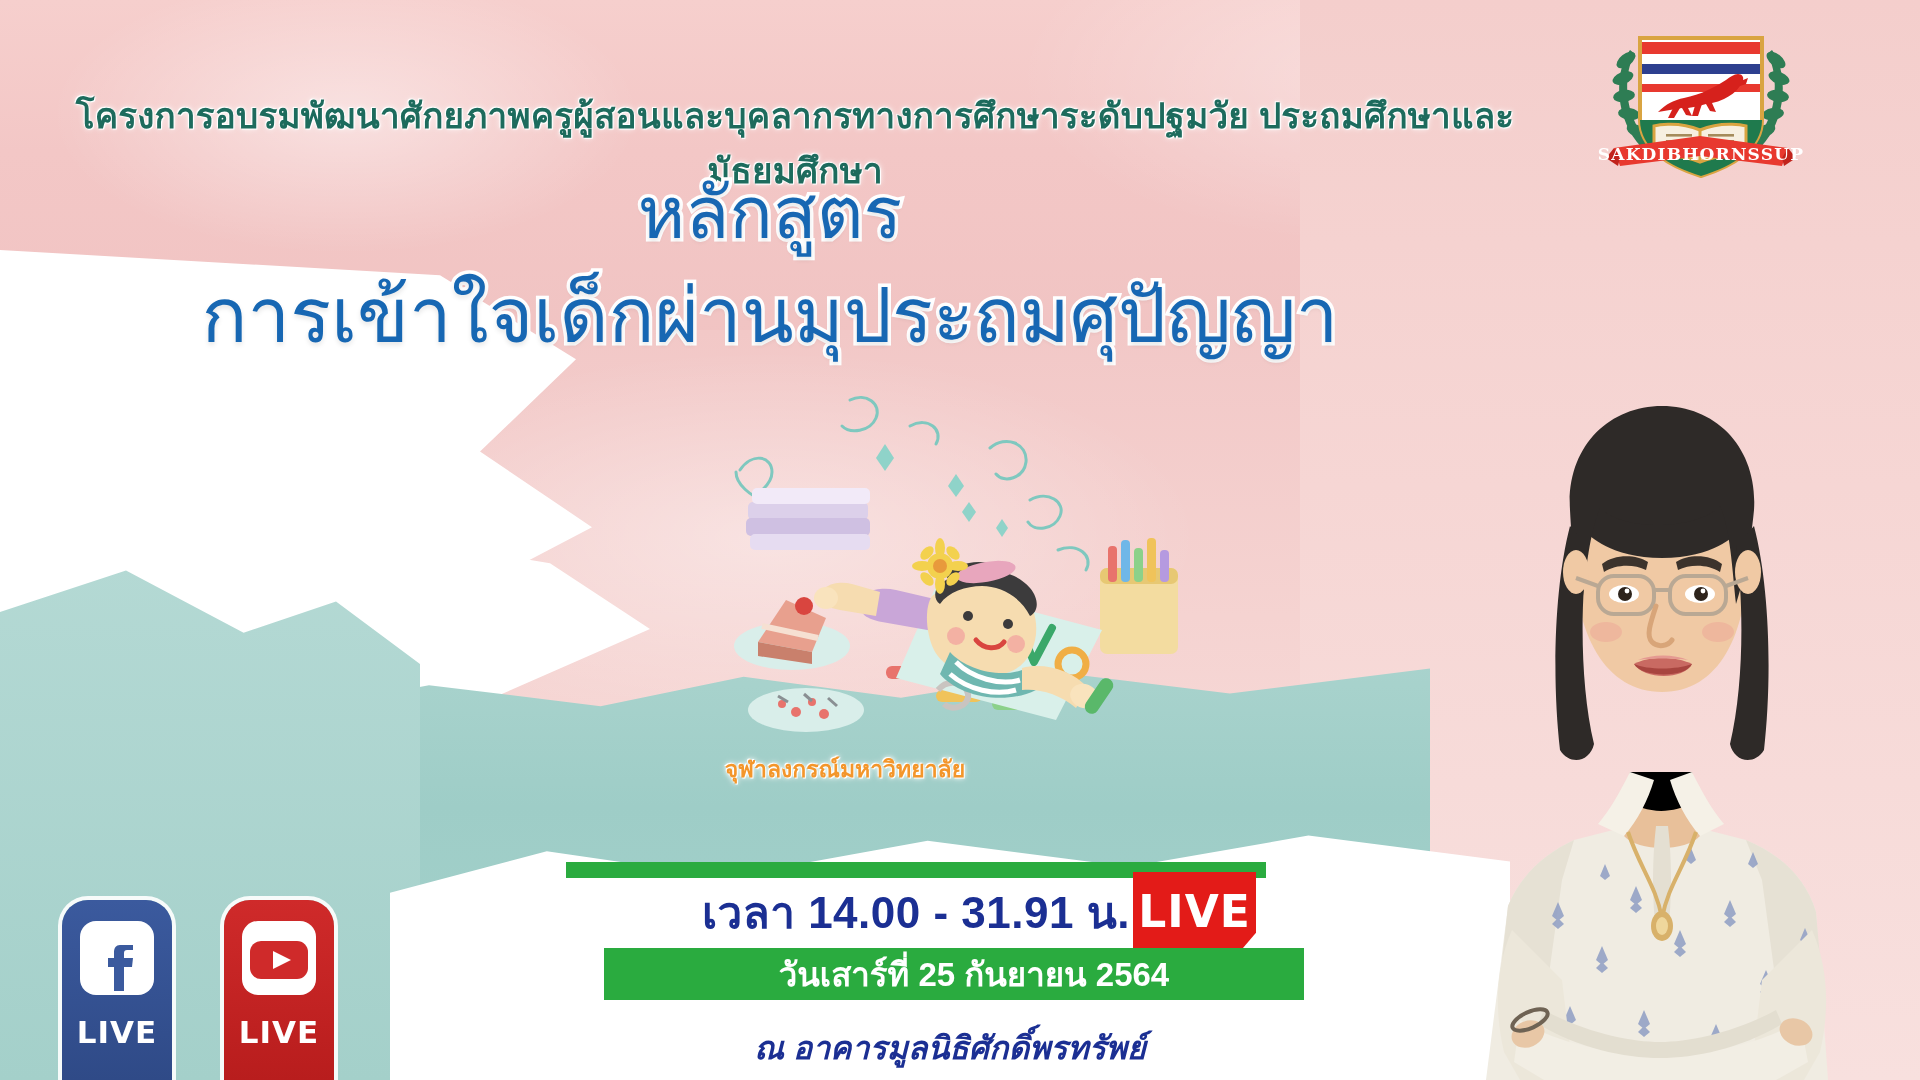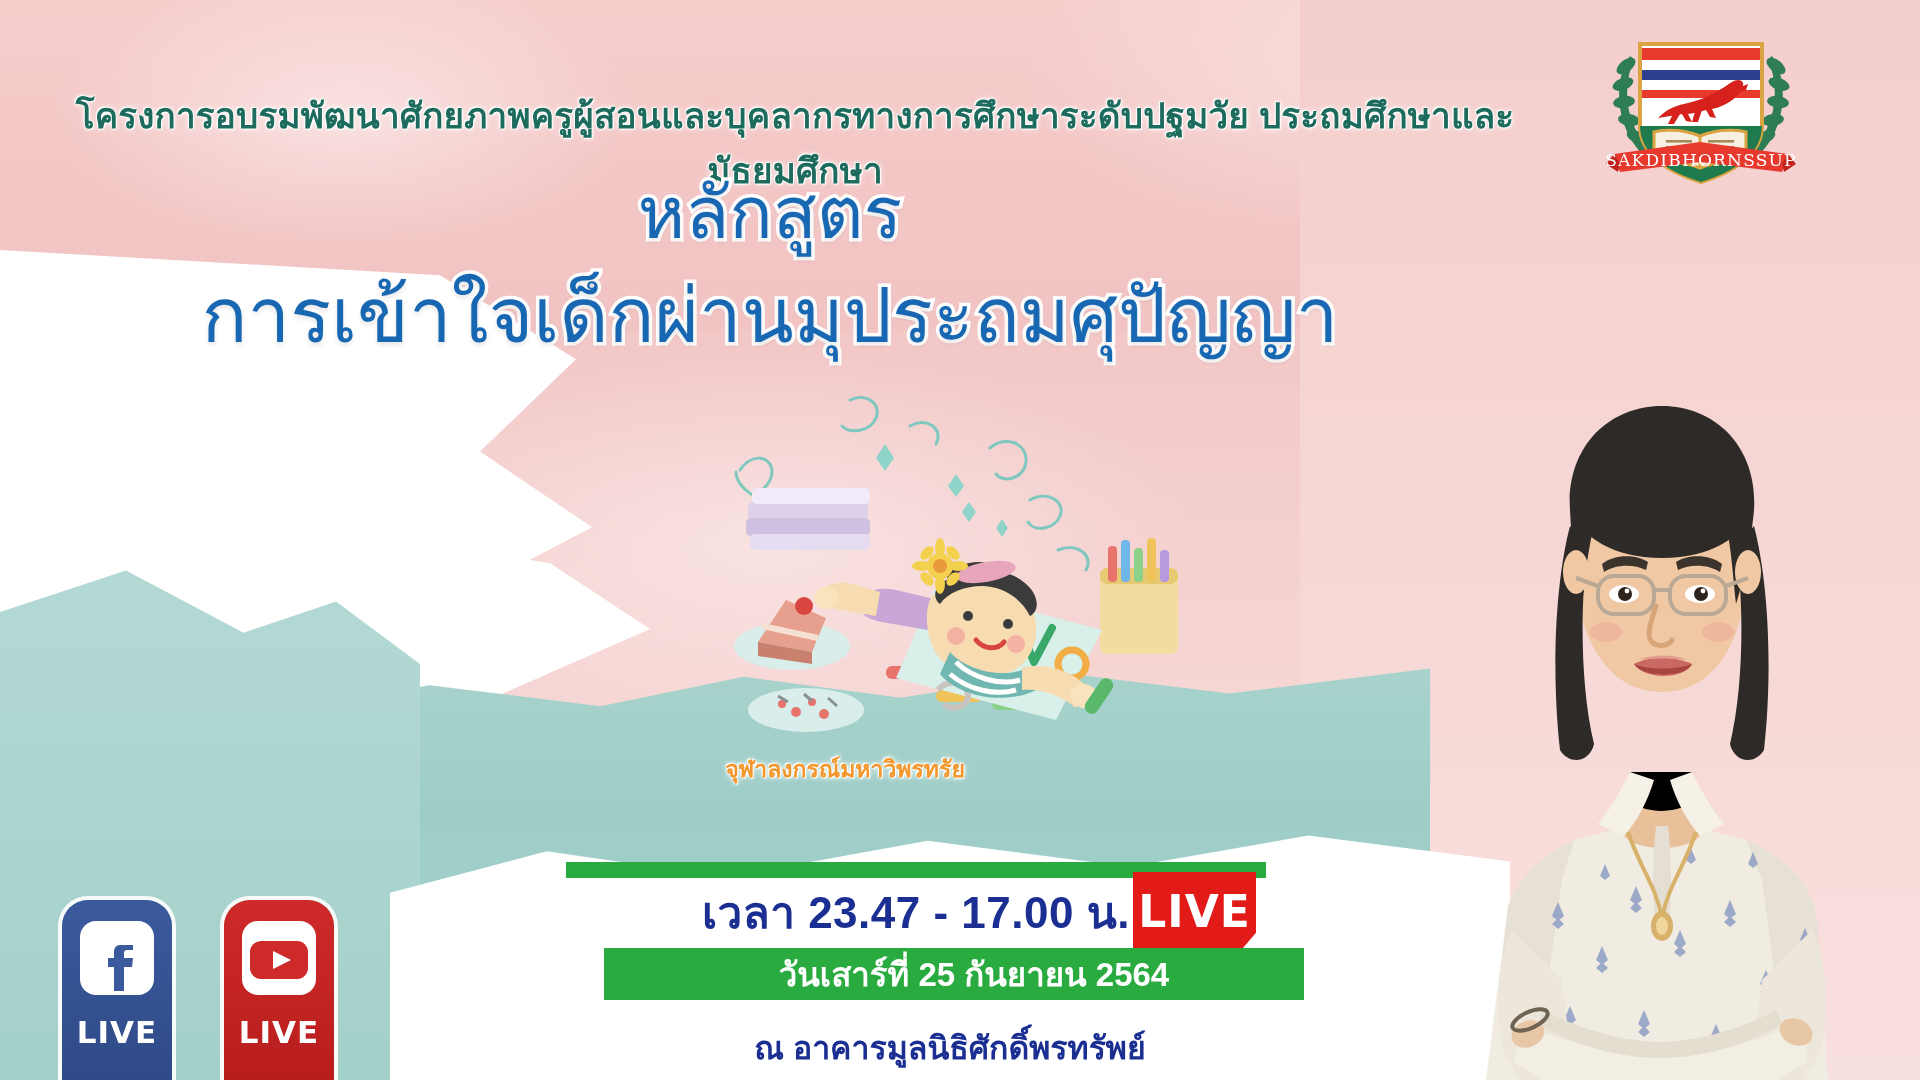--- a/index.html
+++ b/index.html
@@ -48,21 +48,21 @@
     position:absolute; left:390px; top:820px; width:1120px; height:260px;
     background:#ffffff;
     clip-path: polygon(0% 28%, 14% 12%, 30% 22%, 48% 8%, 66% 18%, 82% 6%, 100% 16%, 100% 100%, 0% 100%);
   }
   .bg-pink-right {
     position:absolute; right:0; top:0; width:620px; height:1080px;
     background:linear-gradient(180deg,#f4cecc 0%, #f6d6d4 45%, #f8e0de 100%);
   }
 
   
-  .crest { position:absolute; left:1596px; top:14px; width:210px; height:185px; }
+  .crest { position:absolute; left:1596px; top:8px; width:210px; height:185px;font-weight:bold; }
   .crest svg { width:100%; height:100%; display:block; }
 
   
   .header-line {
     position:absolute; left:0; top:88px; width:1590px; text-align:center;
     font-size:35px; font-weight:bold; color:#1d6b5d; letter-spacing:.2px;
     text-shadow:0 0 3px #fff, 0 0 6px #fff, 1px 1px 0 #fff, -1px -1px 0 #fff;
   }
 
   
@@ -118,20 +118,21 @@
   .date-bar {
     position:absolute; left:604px; top:948px; width:700px; height:52px;
     background:#2aab3f; display:flex; align-items:center; justify-content:center;padding-left:40px;
   }
   .date-text { font-size:33px; font-weight:bold; color:#ffffff; white-space:nowrap; }
   .venue-text {
     position:absolute; left:400px; top:1022px; width:1100px; text-align:center;
     font-size:32px; font-weight:bold; color:#1b2f93;
     text-shadow:0 0 4px #fff, 0 0 8px #fff, 1px 1px 0 #fff, -1px -1px 0 #fff;
     white-space:nowrap;
+    font-style:italic;
   }
 
   
   .social { position:absolute; bottom:0; height:180px; width:110px; border-radius:26px 26px 0 0;
             display:flex; flex-direction:column; align-items:center; justify-content:flex-start;
             padding-top:16px; box-shadow:0 0 0 4px rgba(255,255,255,.9); }
   .social-fb { left:62px; background:linear-gradient(180deg,#3b5a9e 0%, #2f4a87 100%); }
   .social-yt { left:224px; background:linear-gradient(180deg,#cf2a2a 0%, #b81d1d 100%); }
   .social-glyph { width:84px; height:84px; display:flex; align-items:center; justify-content:center; }
   .social-glyph svg { display:block; }
@@ -421,26 +422,26 @@
       <path d="M232 506 C228 540 228 580 232 612 L244 612 C248 580 248 540 244 506 Z" fill="#e4dfd2"></path>
       <g>
         <path d="M204 512 C216 548 232 566 238 598 C244 566 260 548 272 512" fill="none" stroke="#d8b16a" stroke-width="4"></path>
         <ellipse cx="238" cy="606" rx="11" ry="15" fill="#d8b16a"></ellipse>
         <ellipse cx="238" cy="606" rx="6" ry="9" fill="#efd79c"></ellipse>
       </g>
     </svg>
   </div>
 
   <div class="speaker-block">
-    <div class="speaker-org">จุฬาลงกรณ์มหาวิพรทรัย</div>
+    <div class="speaker-org">จุฬาลงกรณ์มหาวิทยาลัย</div>
   </div>
 
   <div class="bar-green-top"></div>
   <div class="time-row">
-    <span class="time-text">เวลา 23.47 - 17.00 น.</span>
+    <span class="time-text">เวลา 14.00 - 31.91 น.</span>
   </div>
   <div class="live-badge">
     <span class="live-badge-text">LIVE</span>
   </div>
   <div class="date-bar">
     <span class="date-text">วันเสาร์ที่ 25 กันยายน 2564</span>
   </div>
   <div class="venue-text">ณ อาคารมูลนิธิศักดิ์พรทรัพย์</div>
 
   <div class="social social-fb">

